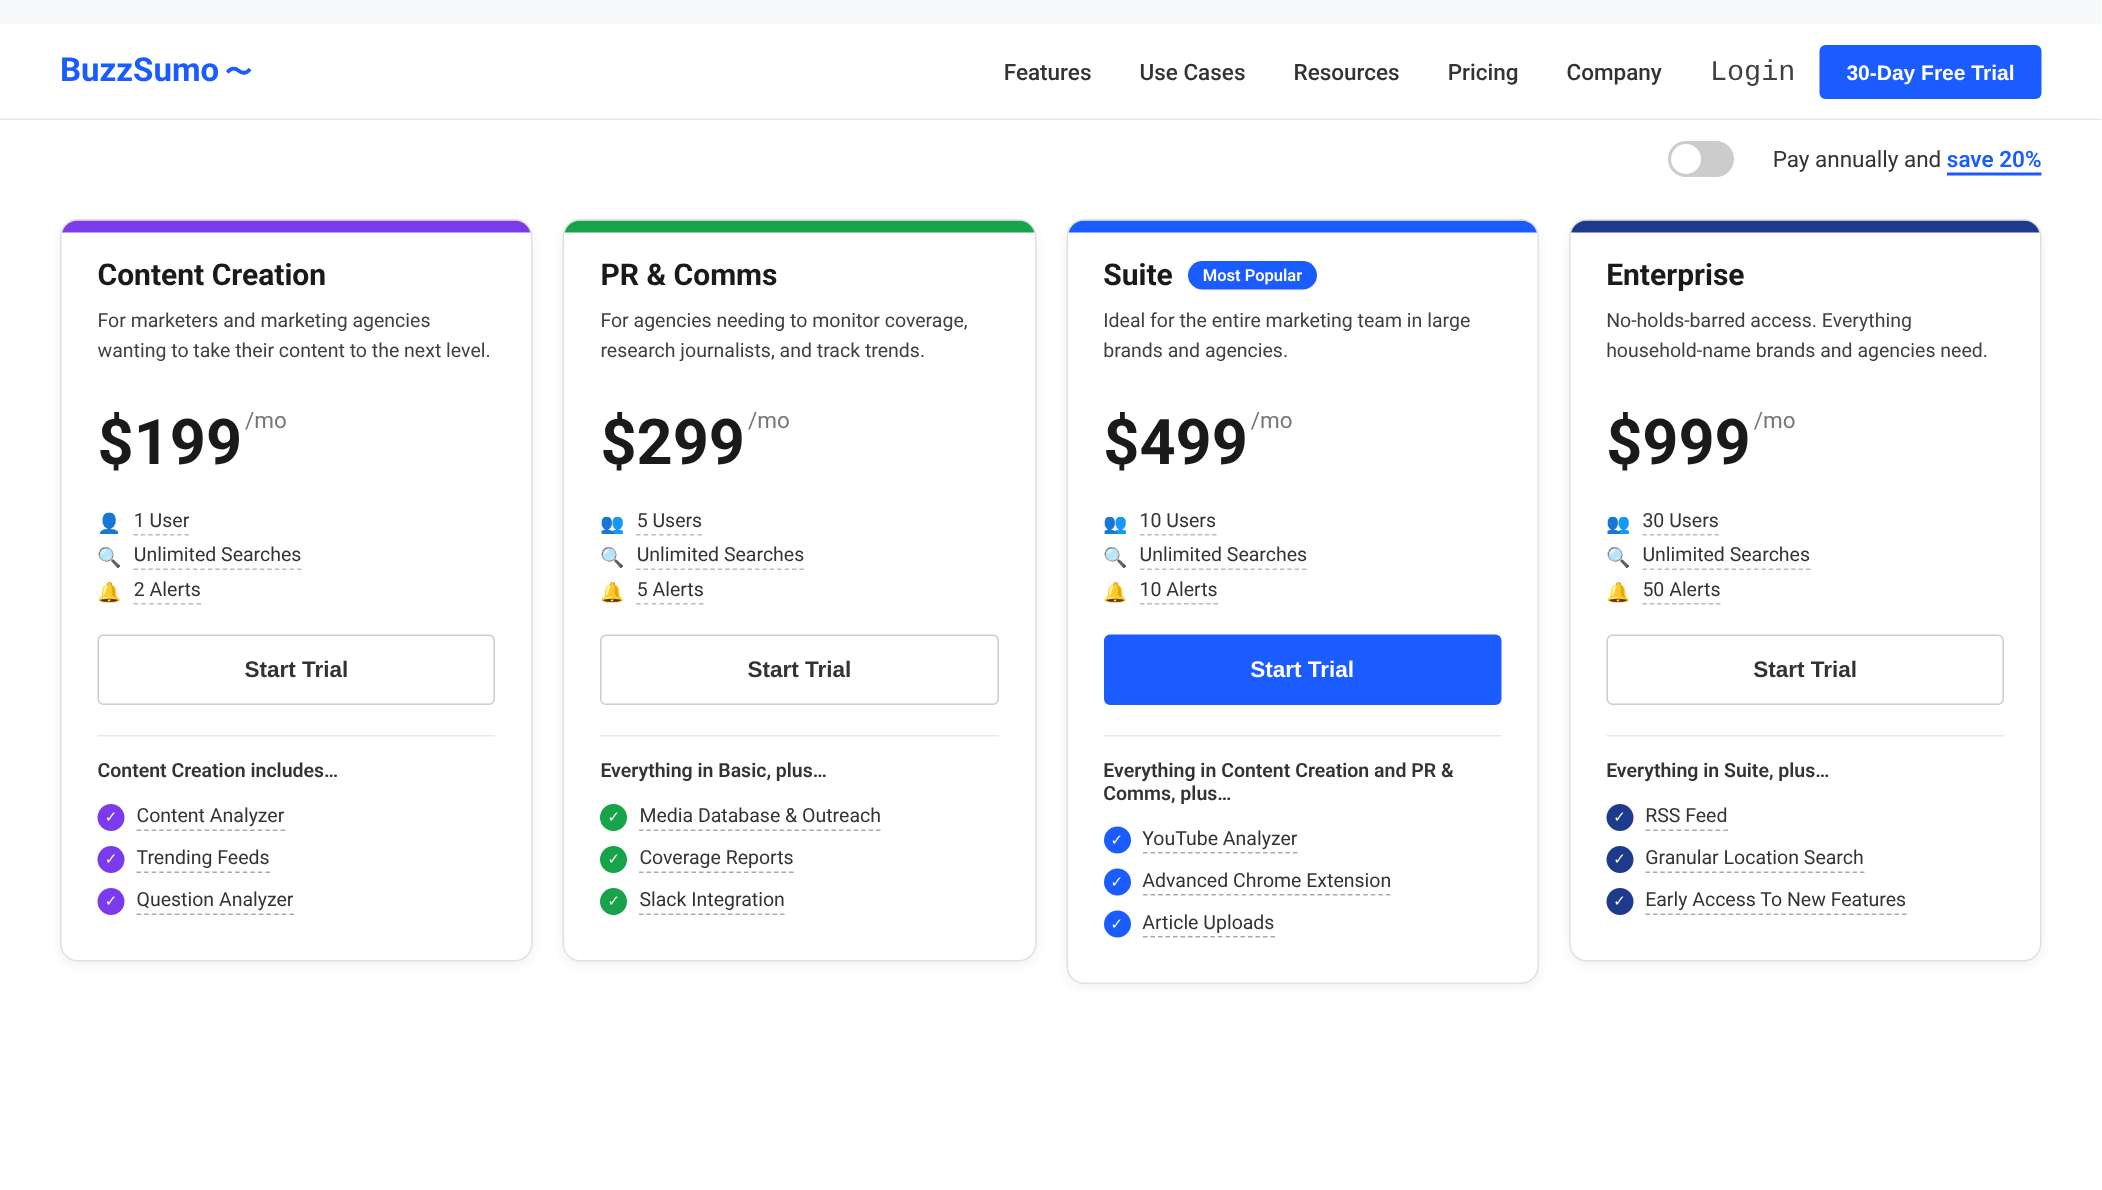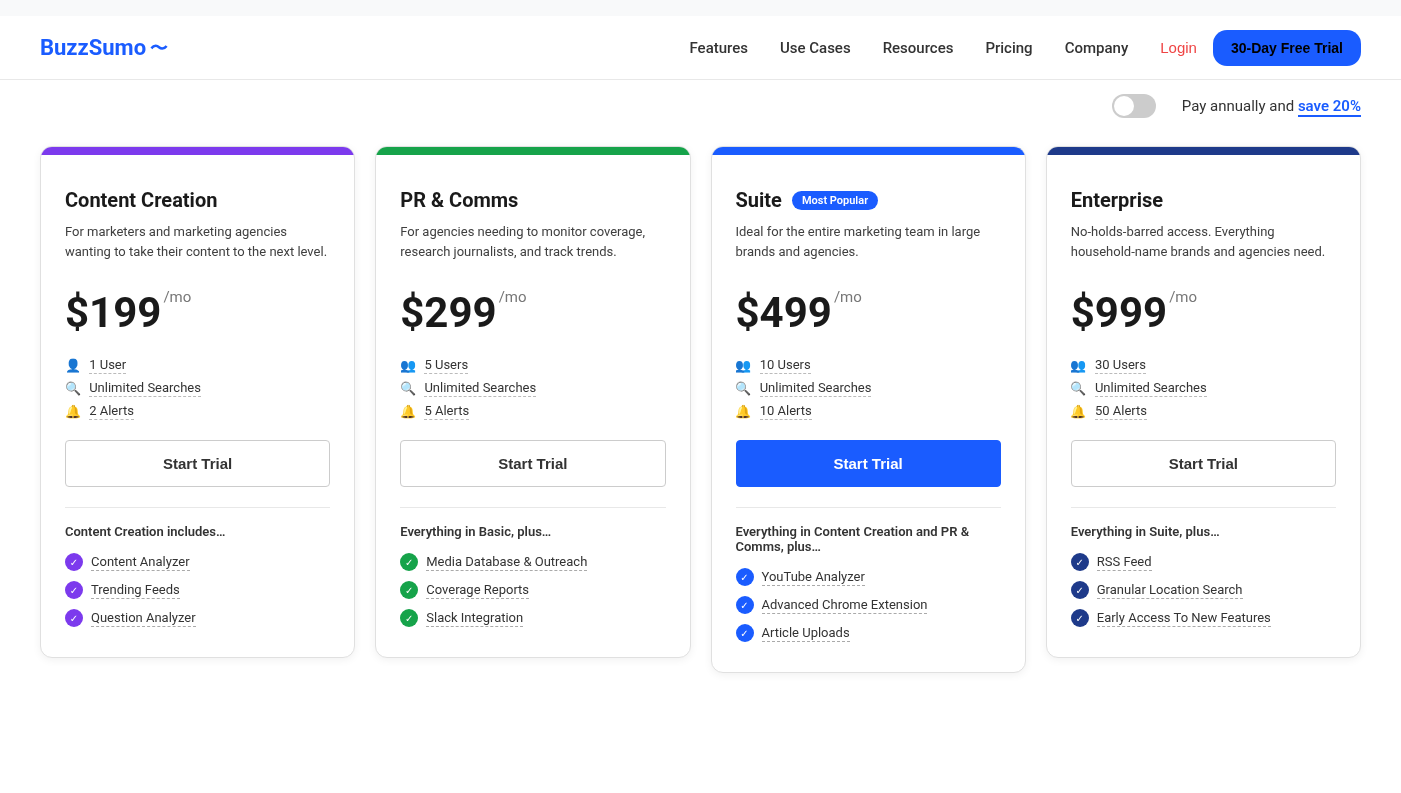--- a/index.html
+++ b/index.html
@@ -22,26 +22,26 @@
       font-weight: 700;
       color: #1a5cff;
       margin-right: auto;
       display: flex;
       align-items: center;
       gap: 4px;
     }
     .logo-wave { color: #1a5cff; font-size: 18px; }
     .nav-links { display: flex; gap: 32px; align-items: center; margin-right: 32px; }
     .nav-links a { text-decoration: none; color: #333; font-size: 15px; font-weight: 500; }
-    .nav-login { background: none; border: none; cursor: pointer; font-size: 15px; font-weight: 500; color: #ef4444; margin-right: 16px; }
+    .nav-login { background: none; border: none; cursor: pointer; font-size: 19px; font-weight: 500; color: #404040; margin-right: 16px; font-family: Liberation Mono, monospace; }
     .nav-cta {
       background: #1a5cff;
-      color: #000000;
+      color: #ffffff;
       border: none;
-      border-radius: 14px;
+      border-radius: 4px;
       padding: 10px 18px;
       font-size: 14px;
       font-weight: 600;
       cursor: pointer;
     }
 
     
     .main { padding: 30px 40px 60px; max-width: 1401px; margin: 0 auto; background: #fff; min-height: calc(100vh - 64px); }
 
     
@@ -90,21 +90,21 @@
       overflow: hidden;
       box-shadow: 0 2px 8px rgba(0,0,0,0.06);
       display: flex;
       flex-direction: column;
     }
 
     .plan-top-bar {
       height: 8px;
     }
 
-    .plan-body { padding: 33px 24px 20px; }
+    .plan-body { padding: 16px 24px 20px; }
 
     .plan-name {
       font-size: 20px;
       font-weight: 700;
       color: #1a1a1a;
       display: flex;
       align-items: center;
       gap: 10px;
       margin-bottom: 10px;
     }

